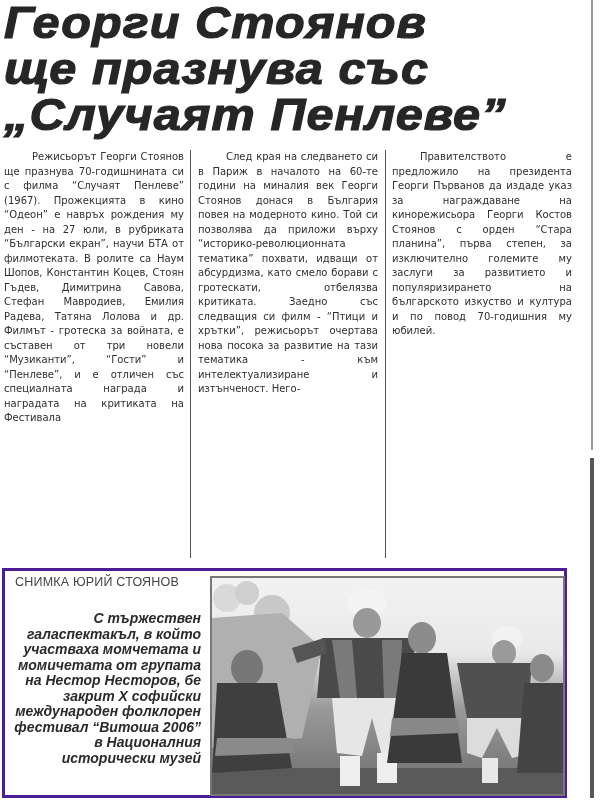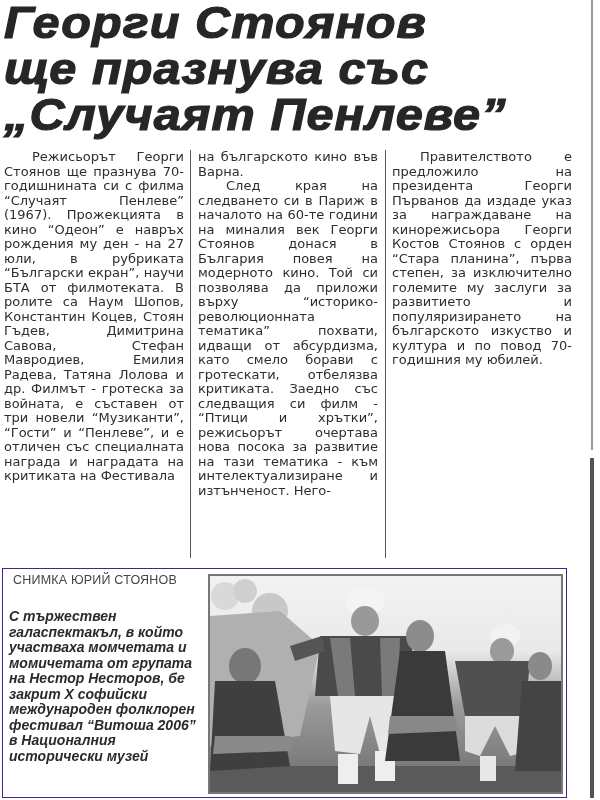--- a/index.html
+++ b/index.html
@@ -13,45 +13,45 @@
     position: absolute; left: 4px; top: 0; width: 560px;
     font-family: "Liberation Sans", sans-serif; font-weight: 900; font-style: italic;
     font-size: 45px; line-height: 46px; color: #262626;
     letter-spacing: 1px; transform: scaleX(1.08); transform-origin: left top;
     -webkit-text-stroke: 1.2px #262626;
   }
   .headline div { white-space: nowrap; }
   .columns { position: absolute; top: 150px; left: 2px; width: 562px; height: 408px; }
   .col {
     position: absolute; top: 0; width: 180px; height: 408px;
-    font-size: 13px; line-height: 14.5px; text-align: justify; color: #2e2e2e;
+    font-size: 10px; line-height: 14.5px; text-align: justify; color: #2e2e2e;
     overflow: hidden;
   }
   .col p { margin: 0; text-indent: 28px; }
   .col p.noindent { text-indent: 0; }
   .col1 { left: 2px; }
   .col2 { left: 196px; }
   .col3 { left: 390px; }
   .vrule { position: absolute; top: 150px; width: 1px; height: 408px; background: #555; }
   .vr1 { left: 190px; }
   .vr2 { left: 385px; }
   .right-rule-top { position: absolute; left: 591px; top: 0; width: 2px; height: 450px; background: #9a9a9a; }
   .right-rule-bot { position: absolute; left: 590px; top: 458px; width: 4px; height: 340px; background: #555; }
   .photo-block {
     position: absolute; left: 2px; top: 568px; width: 565px; height: 230px;
-    border: 1px solid #4c1d95; box-sizing: border-box;
+    border: 3px solid #4c1d95; box-sizing: border-box;
   }
   .credit {
     position: absolute; left: 10px; top: 4px;
     font-family: "Liberation Sans", sans-serif; font-size: 12.5px; color: #444; letter-spacing: 0.2px;
   }
   .caption {
     position: absolute; left: 6px; top: 40px; width: 190px;
     font-family: "Liberation Sans", sans-serif; font-style: italic; font-weight: bold;
-    font-size: 14px; line-height: 15.5px; color: #2a2a2a;
+    font-size: 14px; line-height: 15.5px; text-align: right; color: #2a2a2a;
   }
   .caption p { margin: 0; }
   .photo {
     position: absolute; left: 205px; top: 5px; width: 355px; height: 220px;
     border: 2px solid #777; box-sizing: border-box; overflow: hidden;
     background: linear-gradient(180deg, #f2f2f2 0%, #e9e9e9 35%, #9a9a9a 60%, #6d6d6d 100%);
   }
   .photo svg { position: absolute; left: 0; top: 0; }
 </style>
 </head>
@@ -63,21 +63,20 @@
     <div>Георги  Стоянов</div>
     <div>ще празнува със</div>
     <div>„Случаят Пенлеве”</div>
   </div>
 
   <div class="columns">
     <div class="col col1">
       <p>Режисьорът Георги Стоянов ще празнува 70-годишнината си с филма “Случаят Пенлеве” (1967). Прожекцията в кино “Одеон” е навръх рождения му ден - на 27 юли, в рубриката “Български екран”, научи БТА от филмотеката. В ролите са Наум Шопов, Константин Коцев, Стоян Гъдев, Димитрина Савова, Стефан Мавродиев, Емилия Радева, Татяна Лолова и др. Филмът - гротеска за войната, е съставен от три новели “Музиканти”, “Гости” и “Пенлеве”, и е отличен със специалната награда и наградата на критиката на Фестивала</p>
     </div>
     <div class="col col2">
-      <p class="noindent">на българското кино във Варна.</p>
       <p>След края на следването си в Париж в началото на 60-те години на миналия век Георги Стоянов донася в България повея на модерното кино. Той си позволява да приложи върху “историко-революционната тематика” похвати, идващи от абсурдизма, като смело борави с гротескати, отбелязва критиката. Заедно със следващия си филм - “Птици и хрътки”, режисьорът очертава нова посока за развитие на тази тематика - към интелектуализиране и изтънченост. Него-</p>
     </div>
     <div class="col col3">
       <p>Правителството е предложило на президента Георги Първанов да издаде указ за награждаване на кинорежисьора Георги Костов Стоянов с орден “Стара планина”, първа степен, за изключително големите му заслуги за развитието и популяризирането на българското изкуство и култура и по повод 70-годишния му юбилей.</p>
     </div>
   </div>
 </div>
 
 <div class="vrule vr1"></div>
 <div class="vrule vr2"></div>

